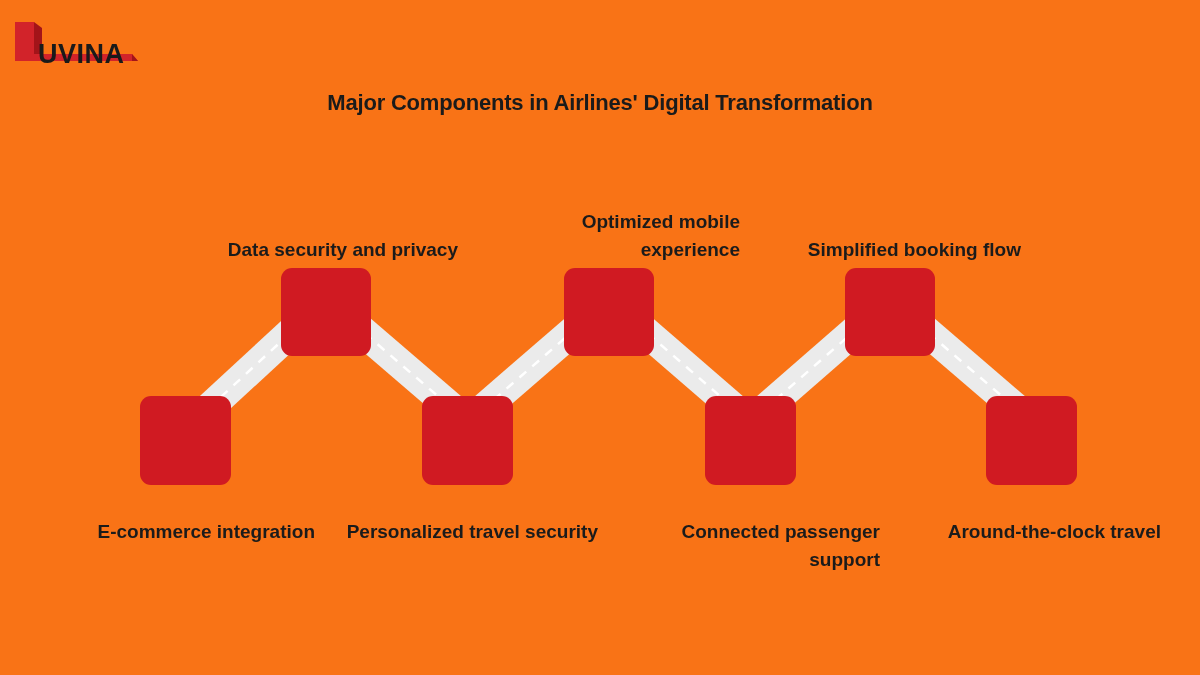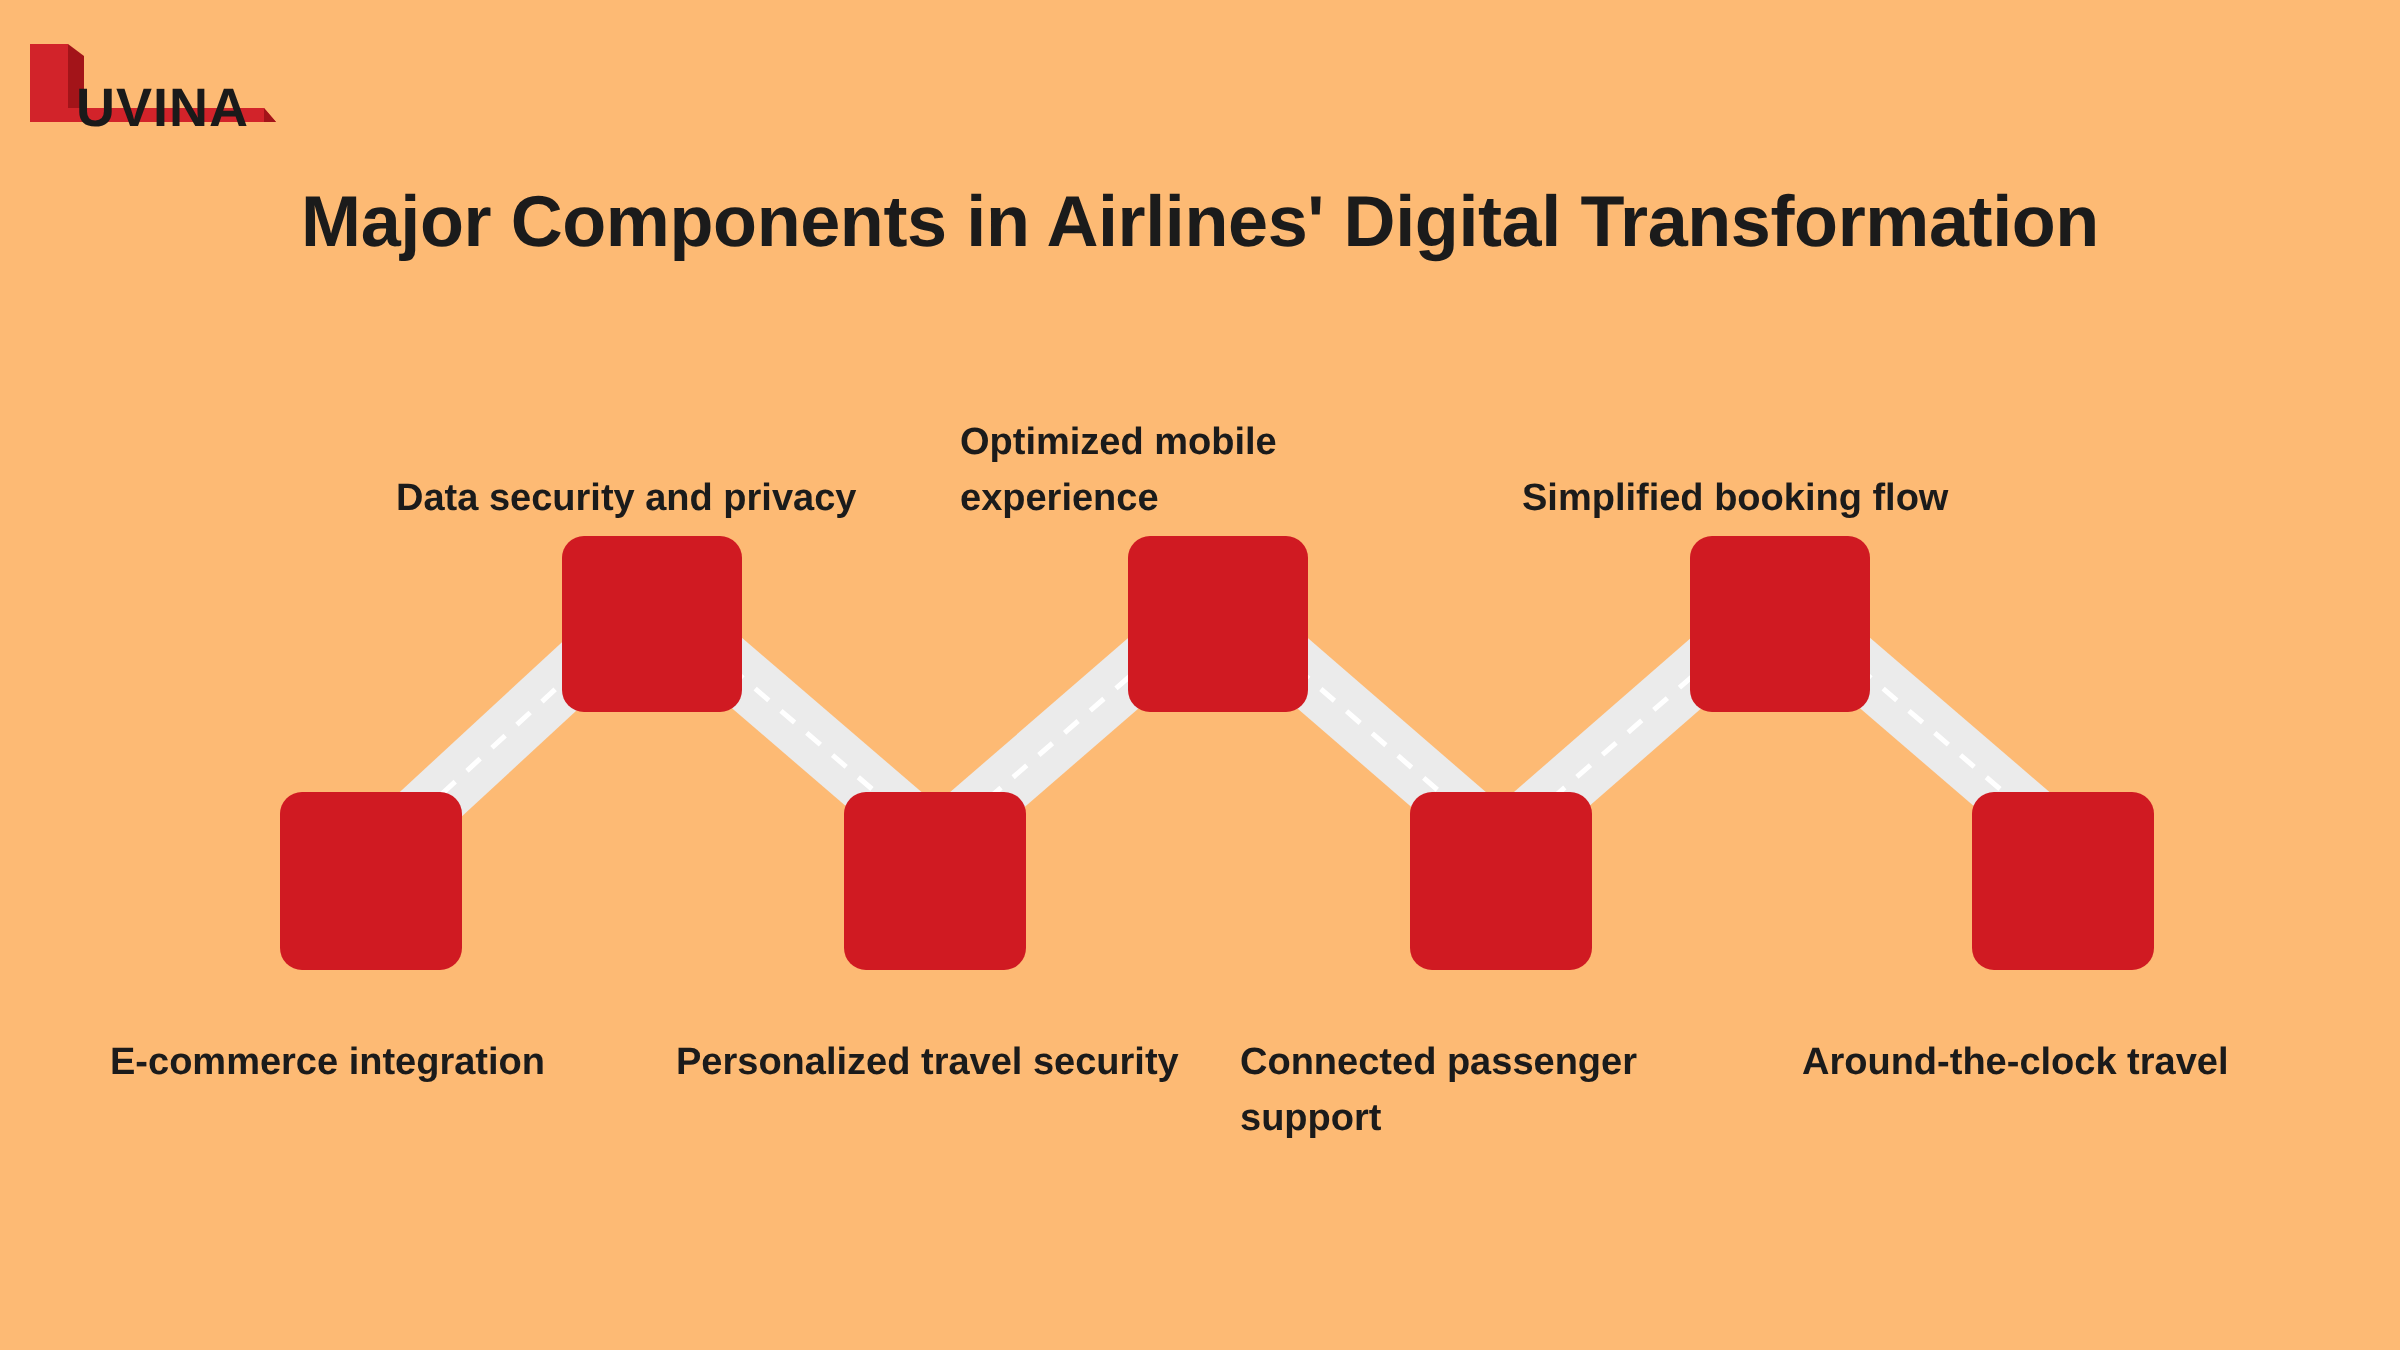--- a/index.html
+++ b/index.html
@@ -8,21 +8,21 @@
     background: #ffffff;
   }
   body {
     font-family: "Liberation Sans", sans-serif;
     -webkit-font-smoothing: antialiased;
   }
   #canvas {
     position: relative;
     width: 1200px;
     height: 675px;
-    background: #fdba74;
+    background: #f97316;
     overflow: hidden;
   }
 
   
   #logo {
     position: absolute;
     left: 12px;
     top: 20px;
     width: 130px;
     height: 45px;
@@ -39,21 +39,21 @@
     line-height: 1;
   }
 
   
   #page-title {
     position: absolute;
     left: 0;
     top: 90px;
     width: 1200px;
     text-align: center;
-    font-size: 36px;
+    font-size: 22px;
     font-weight: bold;
     color: #1b1b1b;
     letter-spacing: -0.2px;
   }
 
   
   #diagram {
     position: absolute;
     left: 0;
     top: 0;
@@ -78,21 +78,21 @@
     top: 268px;
   }
   .node-bottom {
     width: 91px;
     height: 89px;
     top: 396px;
   }
   .label {
     position: absolute;
     width: 260px;
-    text-align: left;
+    text-align: right;
     font-size: 19px;
     font-weight: bold;
     color: #1b1b1b;
     line-height: 1.48;
   }
   .label-top { bottom: 0; }
   .label-top-wrap {
     position: absolute;
     height: 68px;
     top: 196px;

